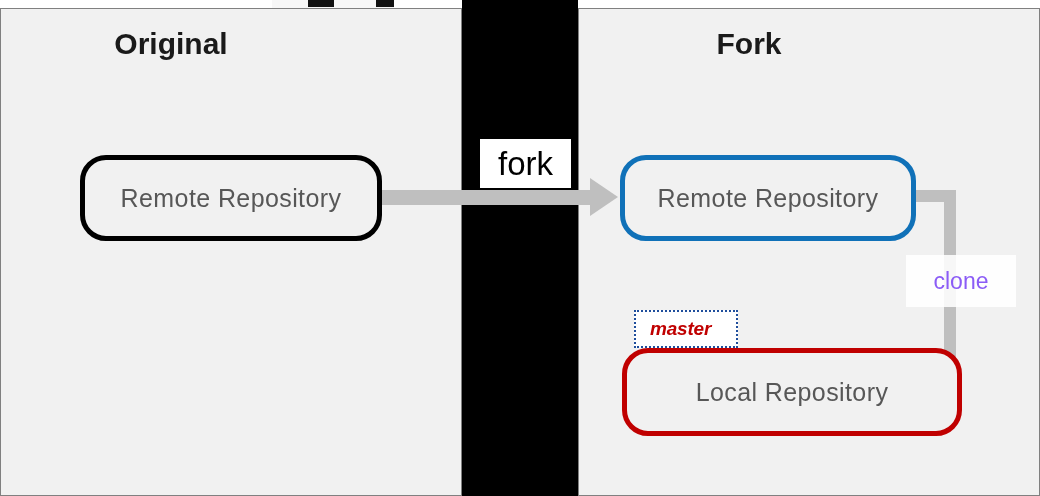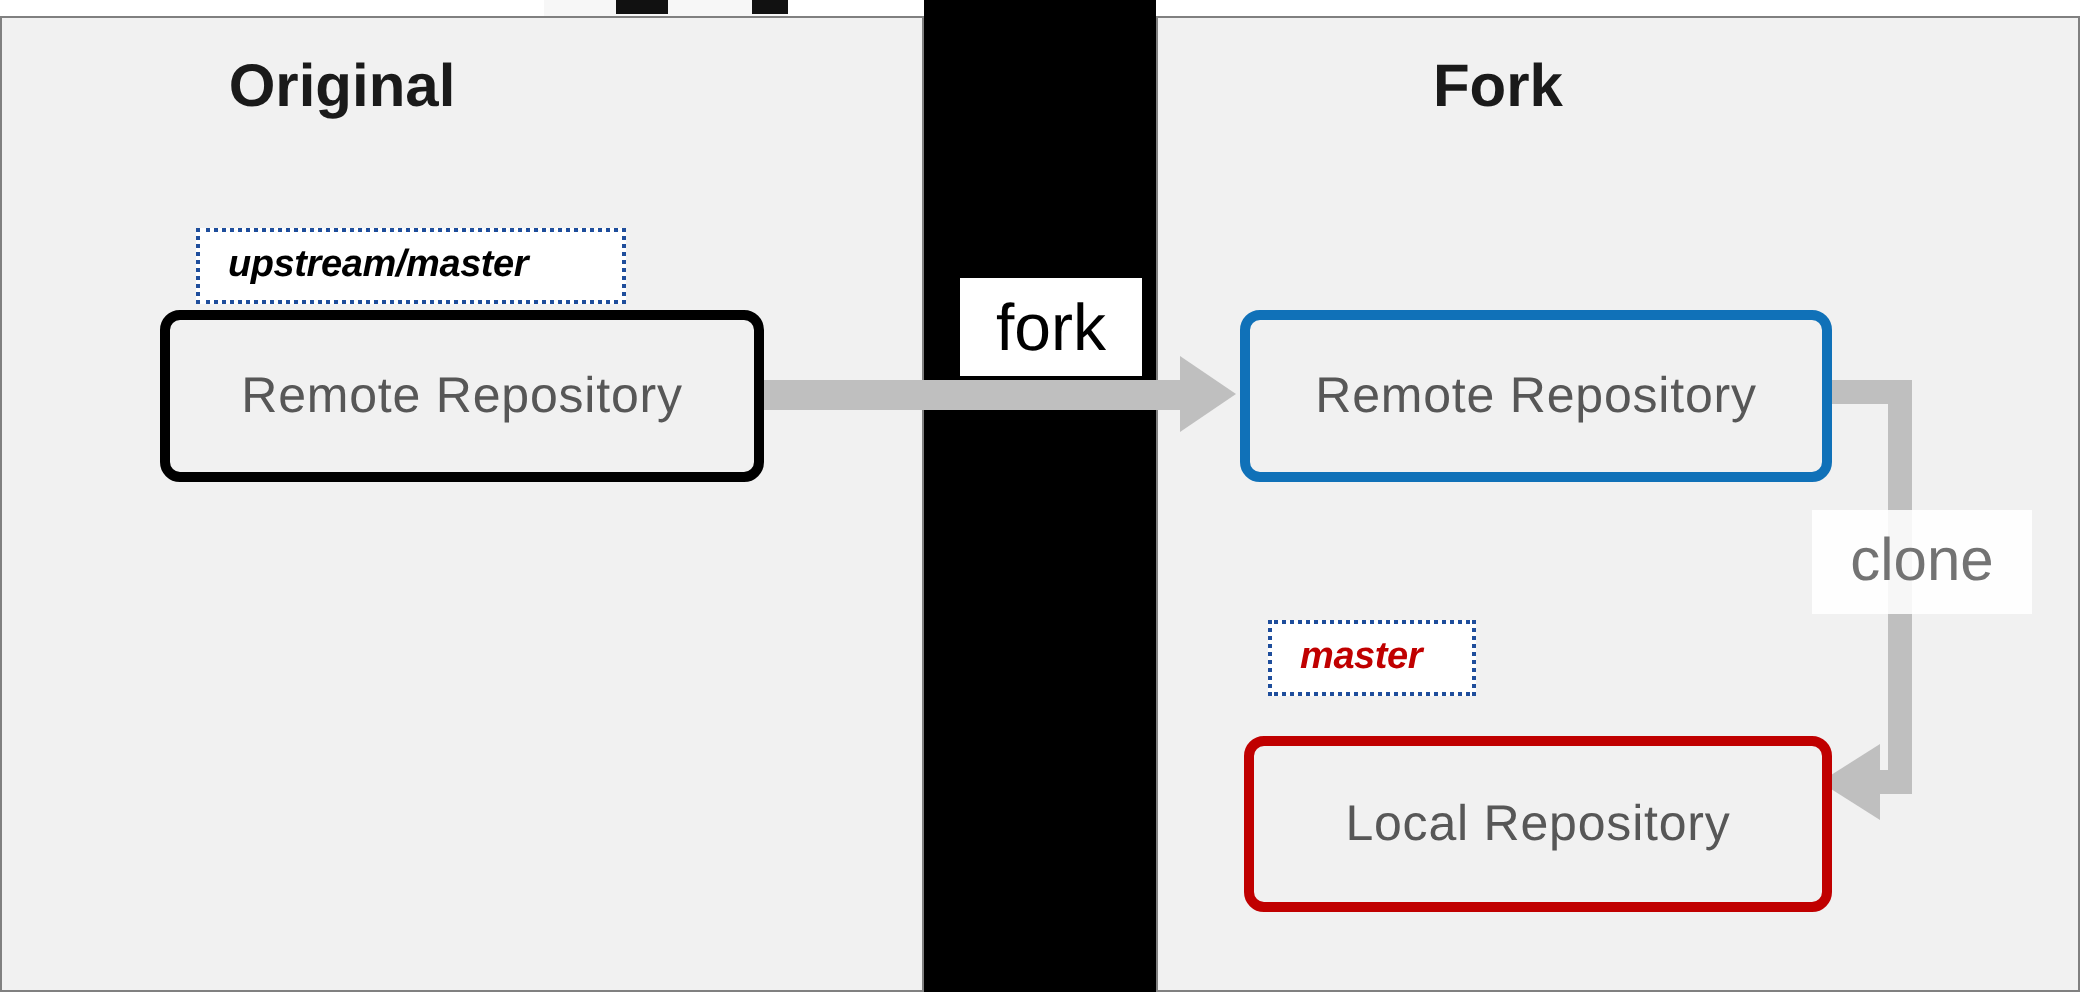--- a/index.html
+++ b/index.html
@@ -66,41 +66,40 @@
     bottom: 2px;
     height: 7px;
   }
   #top-artifact .c1 { left: 36px; width: 26px; }
   #top-artifact .c2 { left: 104px; width: 22px; }
 
   
   .repo-box {
     position: absolute;
     background: #f1f1f1;
-    border-radius: 10px;
+    border-radius: 26px;
     box-sizing: border-box;
     display: flex;
     align-items: center;
     justify-content: center;
     font-size: 25px;
     color: #575757;
     letter-spacing: .4px;
   }
   #box-upstream {
     left: 80px;  top: 155px; width: 302px; height: 86px;
     border: 5px solid #000000;
   }
   #box-origin {
     left: 620px; top: 155px; width: 296px; height: 86px;
     border: 5px solid #1071B8;
   }
   #box-local {
-    left: 622px; top: 348px; width: 294px; height: 88px;
+    left: 622px; top: 348px; width: 340px; height: 88px;
     border: 5px solid #C00000;
-    margin-top: 20px;
   }
 
   
   .branch-tag {
     position: absolute;
     background: #ffffff;
     border: 2px dotted #1F4E9C;
     box-sizing: border-box;
     display: flex;
     align-items: center;
@@ -171,22 +170,22 @@
     color: #000000;
   }
   #label-clone {
     position: absolute;
     left: 906px; top: 255px;
     width: 110px; height: 52px;
     background: rgba(255,255,255,.88);
     display: flex;
     align-items: center;
     justify-content: center;
-    font-size: 30px;
-    color: #737373;
+    font-size: 23px;
+    color: #8b5cf6;
   }
 </style>
 </head>
 <body>
 
 <div id="stage">
 
   <div id="top-artifact">
     <div class="chunk c1"></div>
     <div class="chunk c2"></div>
@@ -203,21 +202,20 @@
   <div id="divider"></div>
 
   <div id="fork-arrow-shaft"></div>
   <div id="fork-arrow-head"></div>
 
   <div id="clone-seg-top"></div>
   <div id="clone-seg-vert"></div>
   <div id="clone-seg-bottom"></div>
   <div id="clone-arrow-head"></div>
 
-  <div class="branch-tag" id="tag-upstream-master">upstream/master</div>
 
 
   <div class="branch-tag" id="tag-master">master</div>
 
   <div class="repo-box" id="box-upstream">Remote Repository</div>
 
   <div class="repo-box" id="box-origin">Remote Repository</div>
 
   <div class="repo-box" id="box-local">Local Repository</div>
 

